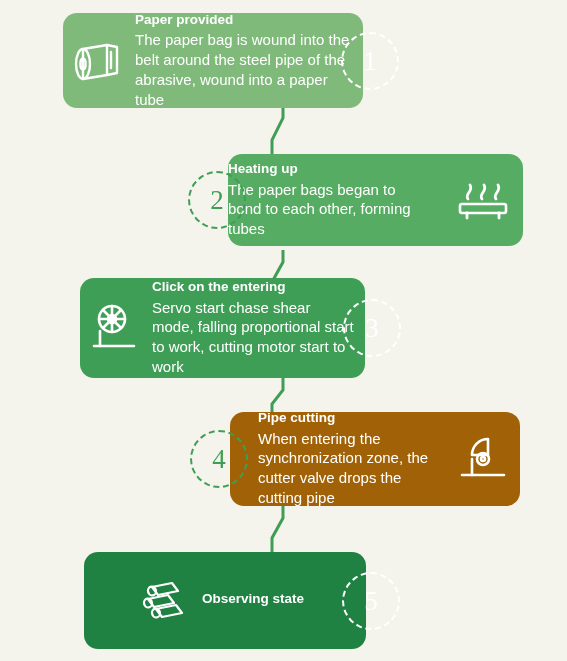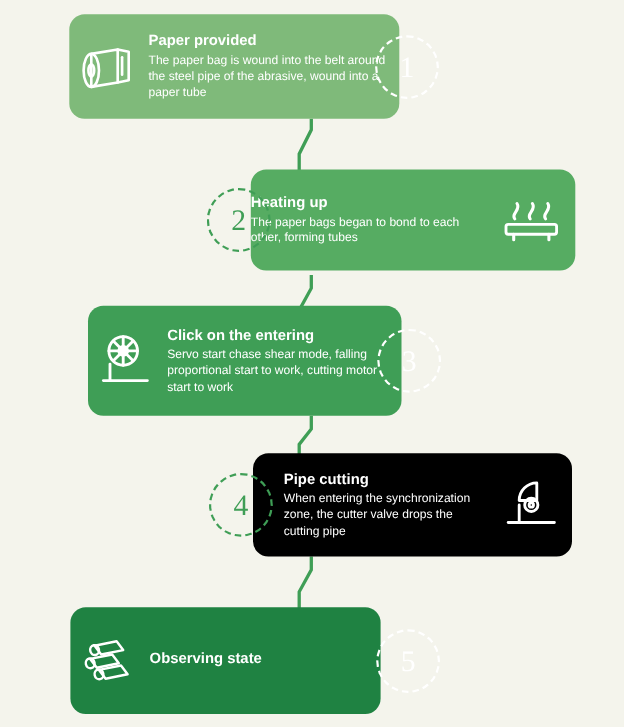--- a/index.html
+++ b/index.html
@@ -54,21 +54,21 @@
   }
   .step-title {
     color: #ffffff;
     font-size: 13.5px;
     font-weight: bold;
     margin: 0 0 3px 0;
     line-height: 1.15;
   }
   .step-desc {
     color: #ffffff;
-    font-size: 11px;
+    font-size: 15px;
     line-height: 1.32;
     margin: 0;
   }
   .badge {
     position: absolute;
     width: 58px;
     height: 58px;
     border-radius: 50%;
     display: flex;
     align-items: center;
@@ -174,21 +174,21 @@
         <p class="step-title">Click on the entering</p>
         <p class="step-desc">Servo start chase shear mode, falling proportional start to work, cutting motor start to work</p>
       </div>
     </div>
   </div>
   <div class="badge light" style="left:343px; top:299px;">
     <span class="ring"></span>
     <span class="num">3</span>
   </div>
 
-  <div class="step" id="step4" style="left:230px; top:412px; width:290px; height:94px; background:#000000;">
+  <div class="step" id="step4" style="left:230px; top:412px; width:290px; height:94px; background:#a16207;">
     <div class="step-inner">
       <div class="text-box" style="padding-left:28px;">
         <p class="step-title">Pipe cutting</p>
         <p class="step-desc">When entering the synchronization zone, the cutter valve drops the cutting pipe</p>
       </div>
       <div class="icon-box" style="width:78px;min-width:78px;">
         <svg class="icon" width="58" height="52" viewBox="0 0 58 52">
           <g fill="none" stroke="#ffffff" stroke-width="2.6" stroke-linecap="round" stroke-linejoin="round">
             <path d="M36 6 A16 16 0 0 0 20 22 L36 22 Z"></path>
             <circle cx="31" cy="26" r="6"></circle>
@@ -198,21 +198,21 @@
           </g>
         </svg>
       </div>
     </div>
   </div>
   <div class="badge onbg" style="left:190px; top:430px;">
     <span class="ring"></span>
     <span class="num">4</span>
   </div>
 
-  <div class="step" id="step5" style="left:64px; top:552px; width:282px; height:97px; background:#1f8242;">
+  <div class="step" id="step5" style="left:84px; top:552px; width:282px; height:97px; background:#1f8242;padding-left:46px;">
     <div class="step-inner">
       <div class="icon-box">
         <svg class="icon" width="56" height="48" viewBox="0 0 56 48">
           <g fill="none" stroke="#ffffff" stroke-width="2.2" stroke-linecap="round" stroke-linejoin="round">
             <path d="M14 10 L34 6 L40 14 L20 18 Z"></path>
             <ellipse cx="14" cy="14" rx="4" ry="4.5" transform="rotate(-12 14 14)"></ellipse>
             <path d="M10 22 L30 18 L36 26 L16 30 Z"></path>
             <ellipse cx="10" cy="26" rx="4" ry="4.5" transform="rotate(-12 10 26)"></ellipse>
             <path d="M18 32 L38 28 L44 36 L24 40 Z"></path>
             <ellipse cx="18" cy="36" rx="4" ry="4.5" transform="rotate(-12 18 36)"></ellipse>

